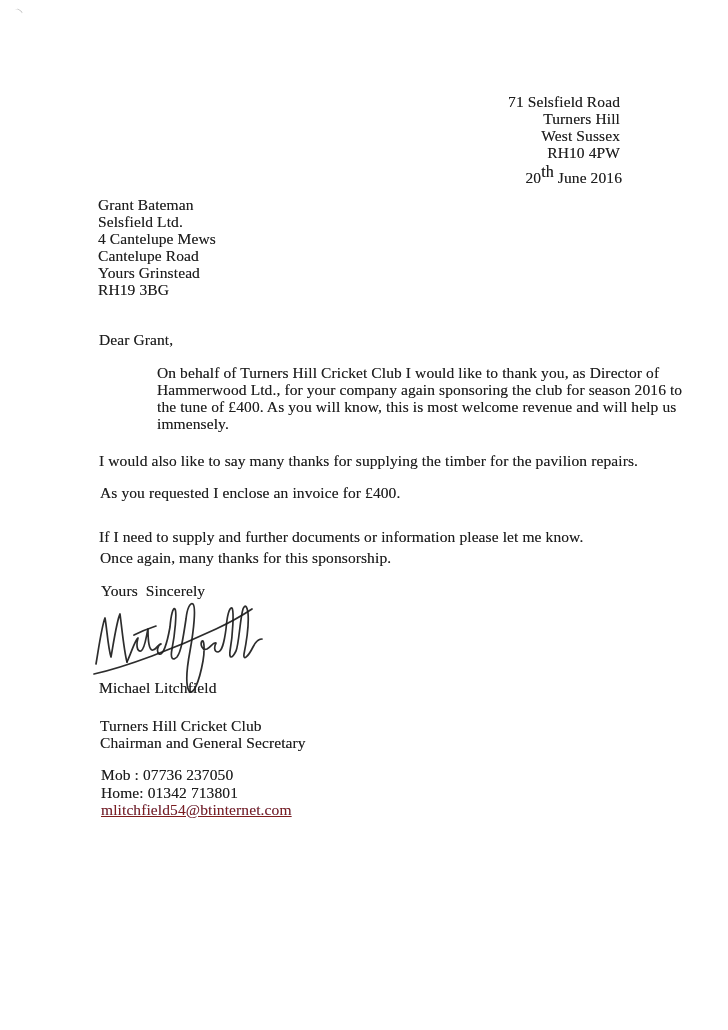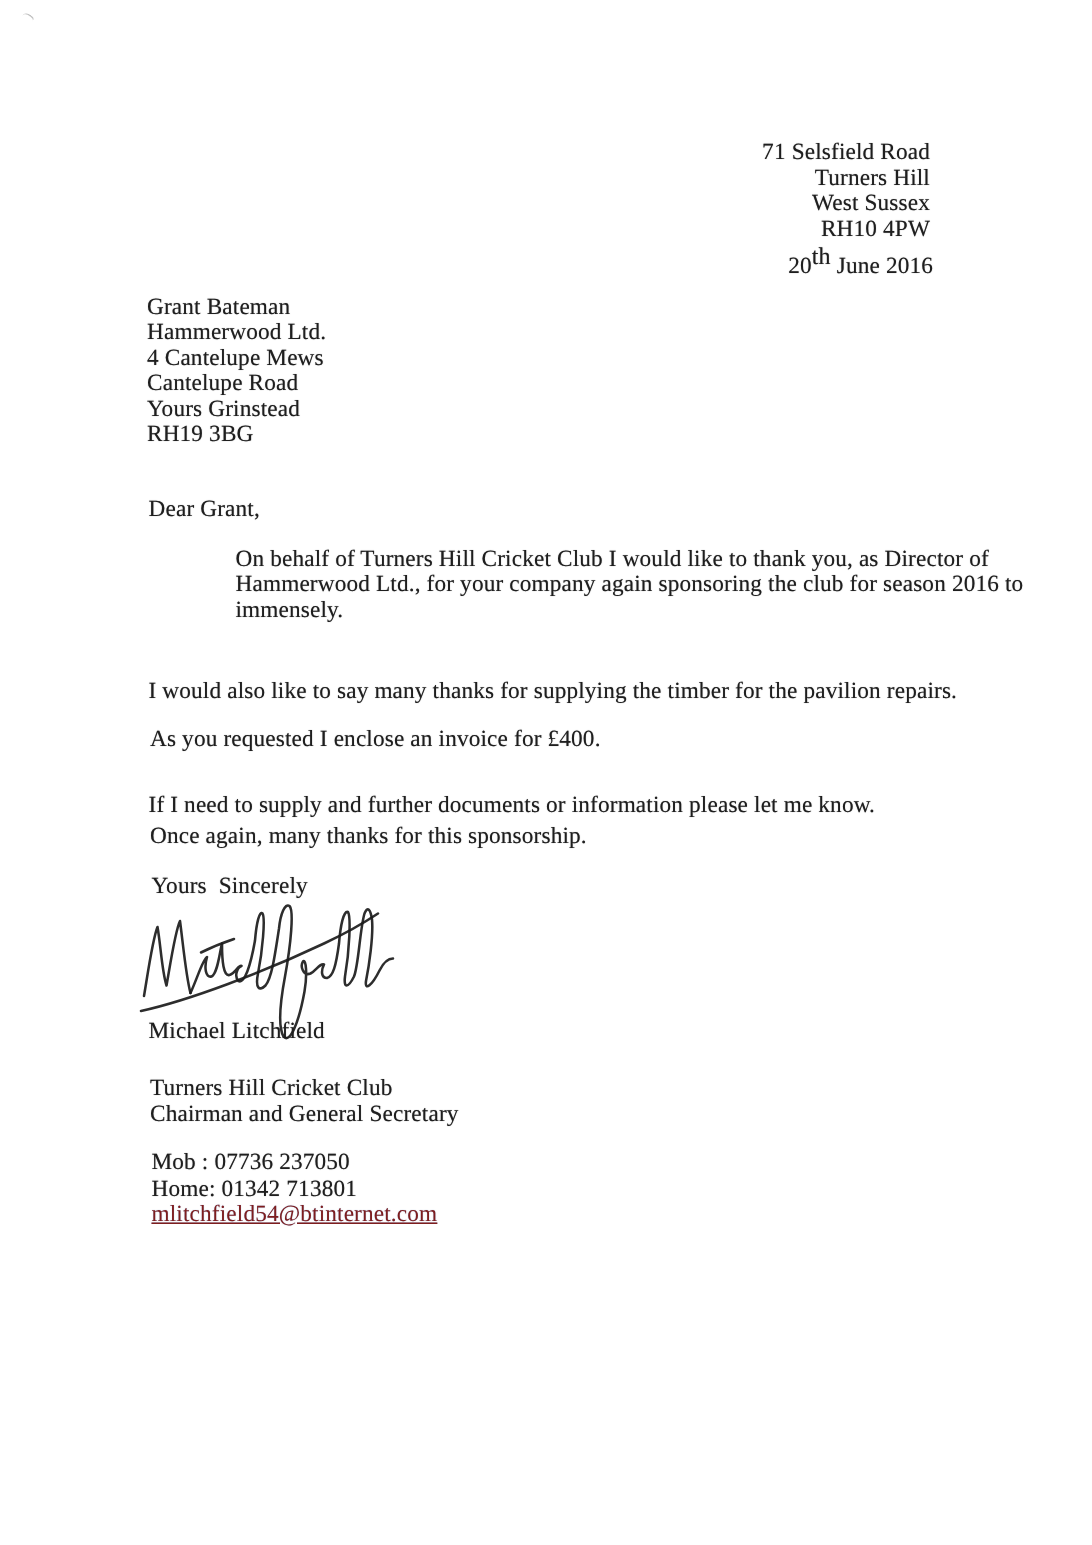--- a/index.html
+++ b/index.html
@@ -100,32 +100,33 @@
     <div>71 Selsfield Road</div>
     <div>Turners Hill</div>
     <div>West Sussex</div>
     <div>RH10 4PW</div>
   </div>
 
   <div class="abs txt date-line"><span>20</span><sup>th</sup><span> June 2016</span></div>
 
   <div class="abs txt recipient-address">
     <div>Grant Bateman</div>
-    <div>Hammerwood Ltd.</div>
+    <div>Selsfield Ltd.</div>
     <div>4 Cantelupe Mews</div>
     <div>Cantelupe Road</div>
     <div>Yours Grinstead</div>
     <div>RH19 3BG</div>
   </div>
 
   <div class="abs txt salutation">Dear Grant,</div>
 
   <div class="abs txt para-1">
     <div>On behalf of Turners Hill Cricket Club I would like to thank you, as Director of</div>
     <div>Hammerwood Ltd., for your company again sponsoring the club for season 2016 to</div>
+    <div>the tune of £400. As you will know, this is most welcome revenue and will help us</div>
     <div>immensely.</div>
   </div>
 
   <div class="abs txt para-2">
     <div>I would also like to say many thanks for supplying the timber for the pavilion repairs.</div>
   </div>
 
   <div class="abs txt para-3">
     <div>As you requested I enclose an invoice for £400.</div>
   </div>

